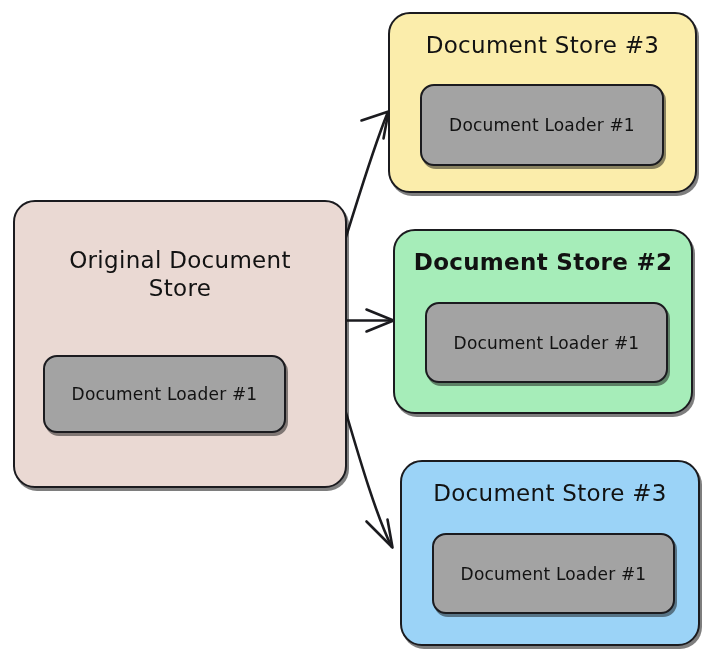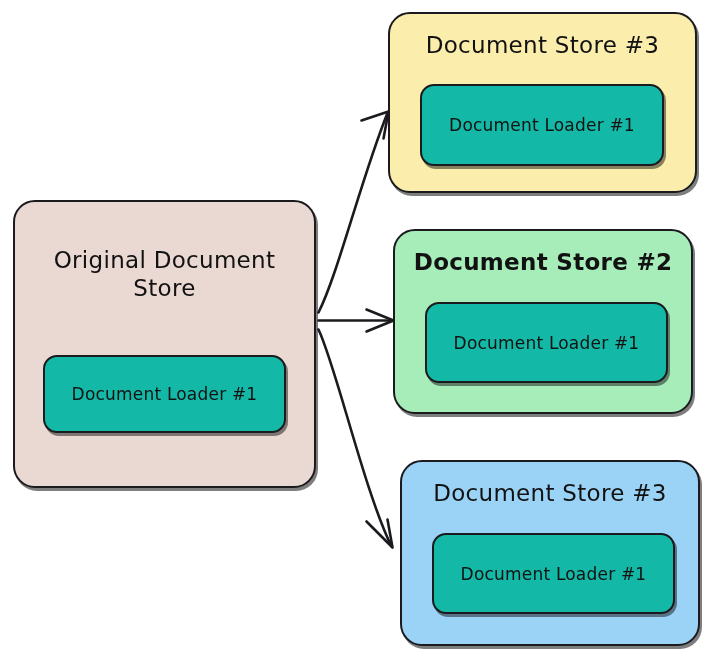--- a/index.html
+++ b/index.html
@@ -34,38 +34,38 @@
     font-family: "DejaVu Sans", sans-serif;
     color: #121212;
     text-align: center;
     line-height: 1.22;
     letter-spacing: 0.3px;
     white-space: pre-line;
   }
   .inner-node {
     position: absolute;
     box-sizing: border-box;
-    background: #14b8a6;
+    background: #a3a3a3;
     border: 2.4px solid #1b1b1f;
     border-radius: 14px;
     display: flex;
     align-items: center;
     justify-content: center;
     box-shadow: 2px 3px 0 rgba(20,20,20,0.5);
   }
   .inner-label {
     font-family: "DejaVu Sans", sans-serif;
     color: #121212;
     text-align: center;
     letter-spacing: 0.2px;
   }
 
   
   #store-original {
-    left: 13px; top: 200px; width: 303px; height: 288px;
+    left: 13px; top: 200px; width: 334px; height: 288px;
     background: #ead9d3;
   }
   #store-original .node-title {
     margin-top: 44px;
     font-size: 23px;
     width: 260px;
   }
   #loader-original {
     left: 43px; top: 355px; width: 243px; height: 78px;
   }

